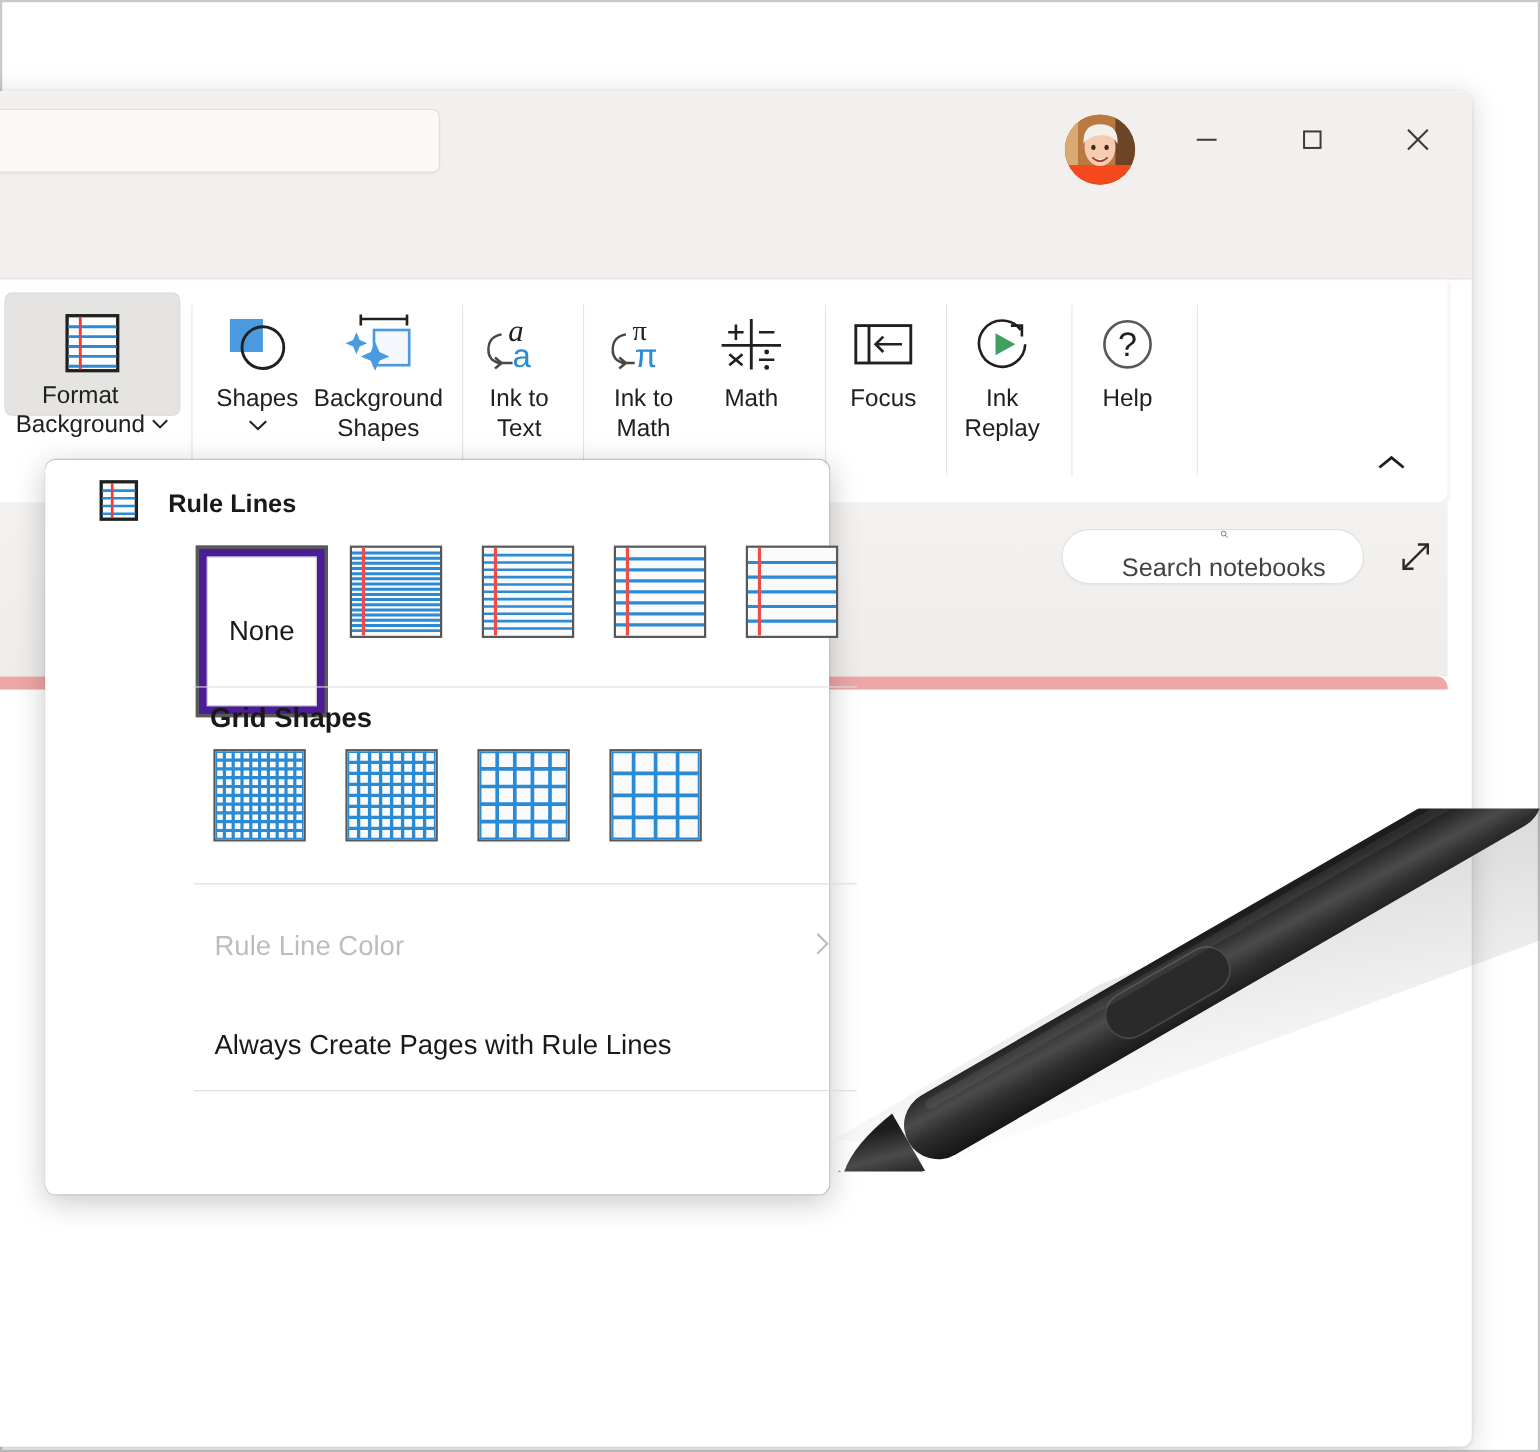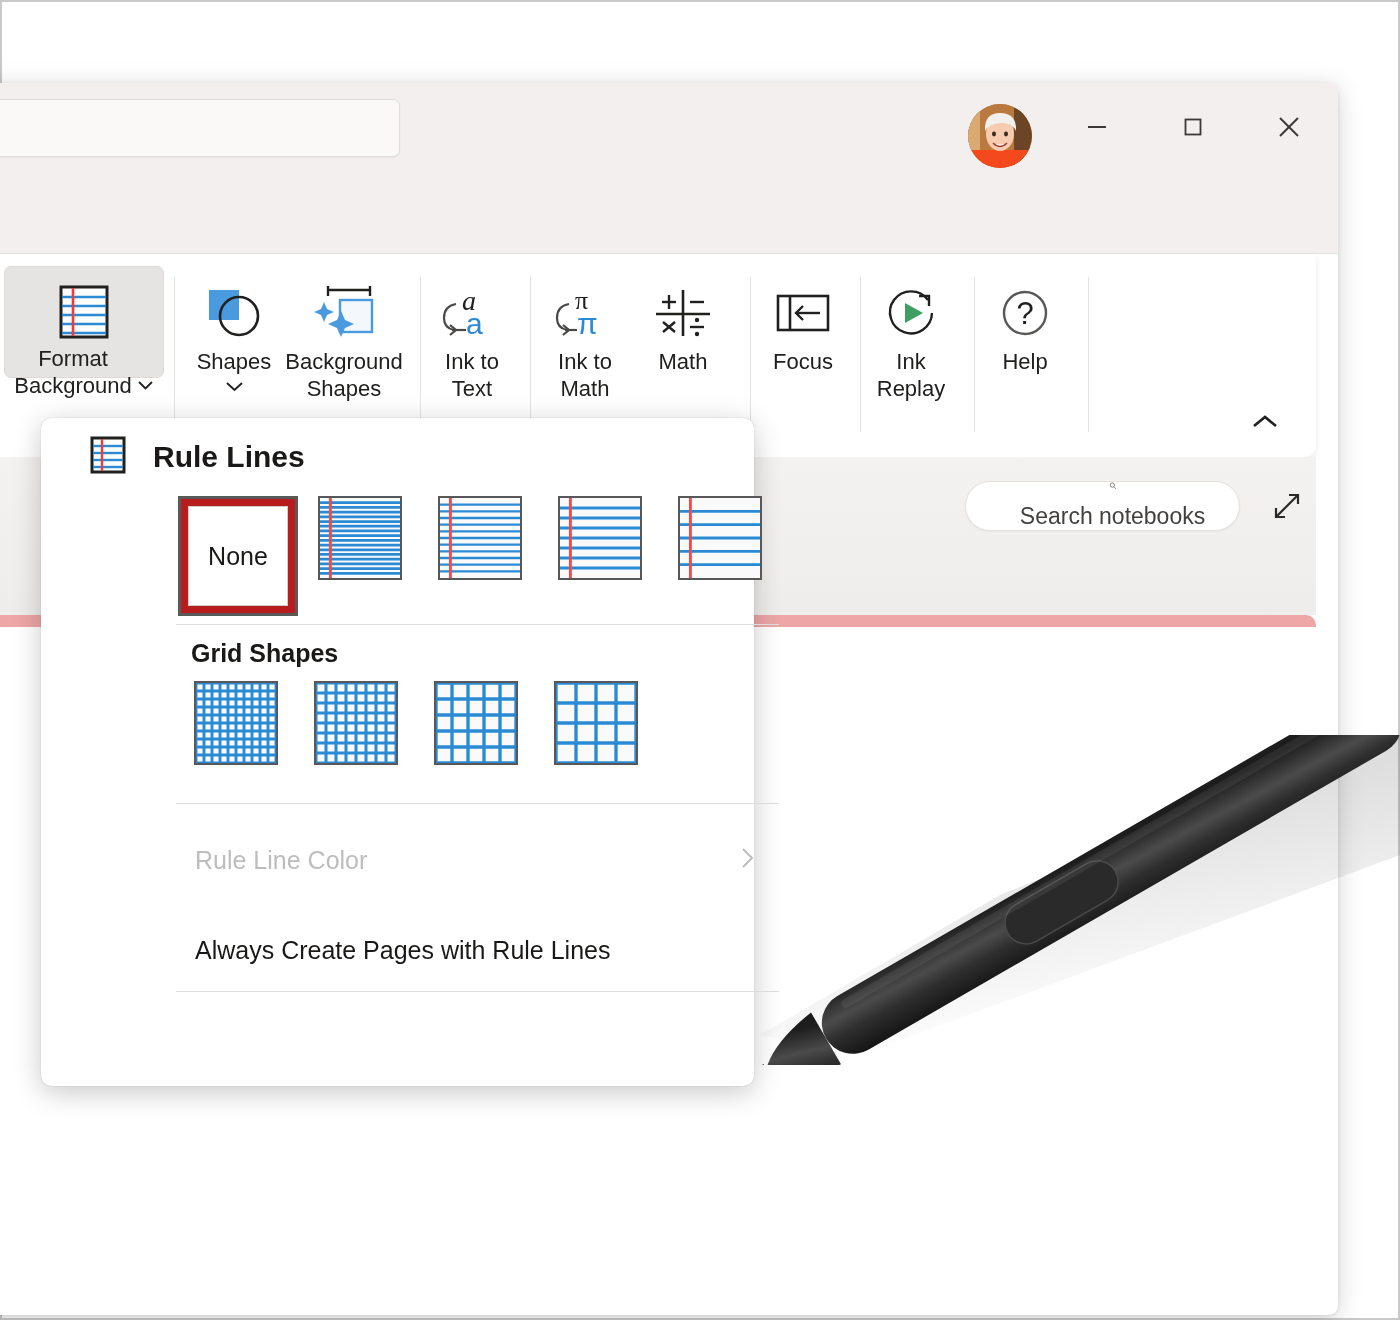--- a/index.html
+++ b/index.html
@@ -118,34 +118,34 @@
     position: absolute; left: 41px; top: 418px; width: 713px; height: 668px;
     background: #ffffff; border-radius: 10px;
     box-shadow: 0 6px 28px rgba(0,0,0,0.22), 0 0 1px rgba(0,0,0,0.3);
   }
   .dd-head {
     position: absolute; left: 0; top: 0; width: 100%; height: 78px;
     display: flex; align-items: center;
   }
   .dd-head .hico { margin-left: 48px; width: 38px; }
   .dd-head .htxt {
-    margin-left: 26px; font-size: 30px; font-weight: bold; color: #1a1918;
+    margin-left: 26px; font-size: 23px; font-weight: bold; color: #1a1918;
   }
   .sect-title {
     position: absolute; left: 150px; font-size: 25px; font-weight: bold; color: #1a1918;
   }
   .swatch-row { position: absolute; display: flex; }
   .swatch {
     width: 84px; height: 84px; margin-right: 36px;
     border: 2px solid #58585a; background: #fafafa;
     position: relative; overflow: hidden;
   }
   .swatch.none-sw {
-    width: 120px; height: 120px; margin-right: 20px;
-    border: 3px solid #595959; background: #b91c1c;
+    width: 120px; height: 156px; margin-right: 20px;
+    border: 3px solid #595959; background: #4c1d95;
     display: flex; align-items: center; justify-content: center;
     padding: 7px;
   }
   .none-inner {
     width: 100%; height: 100%; background: #ffffff; border: 1px solid #cfcfcf;
     display: flex; align-items: center; justify-content: center;
     font-size: 25px; color: #1a1918;
   }
   .hr-line {
     position: absolute; left: 135px; width: 603px; height: 1px; background: #dcdcdc;

